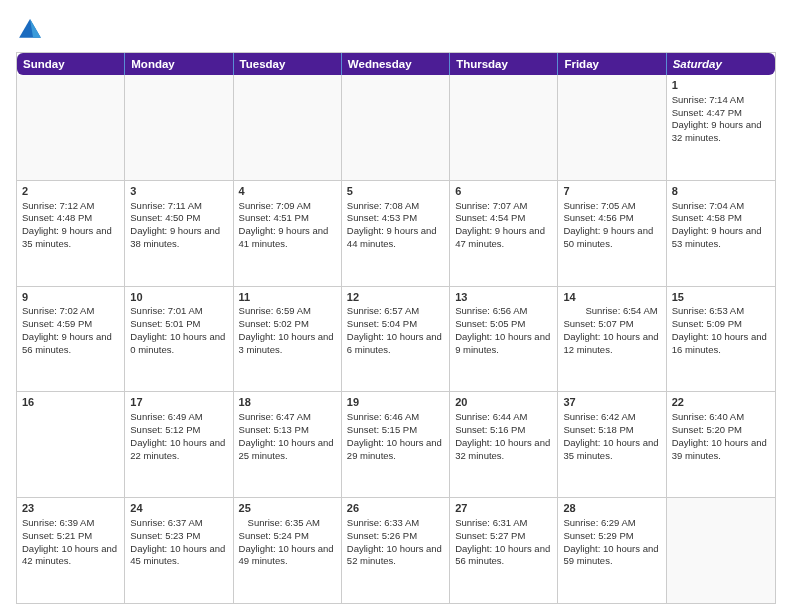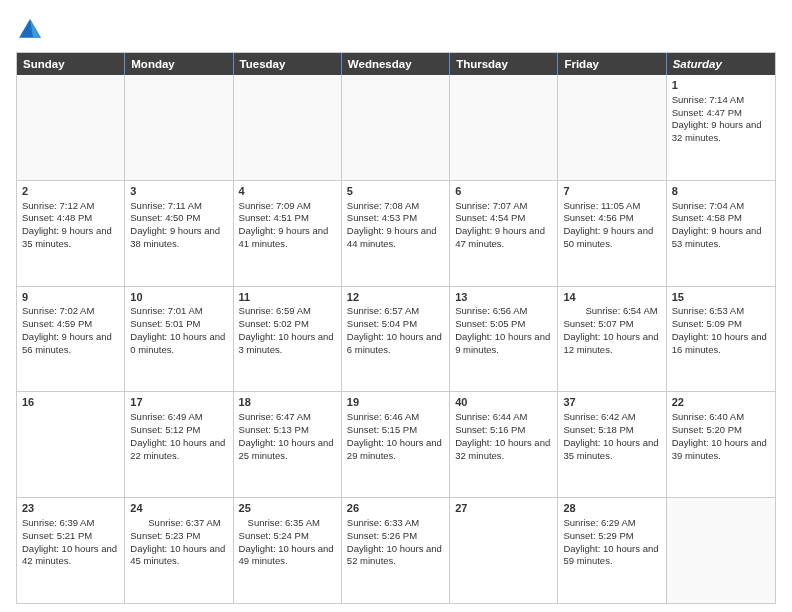--- a/index.html
+++ b/index.html
@@ -62,21 +62,22 @@
     }
     .calendar {
       flex: 1;
       display: flex;
       flex-direction: column;
       border: 1px solid #ccc;
     }
     .cal-header {
       display: grid;
       grid-template-columns: repeat(7, 1fr);
-      background: #404040;
+      background: #4c1d95;
+      border-radius: 6px;
     }
     .cal-header-cell {
       color: #fff;
       font-size: 11.5px;
       font-weight: bold;
       padding: 5px 6px;
       text-align: left;
       border-right: 1px solid #5a8ed5;
     }
     .cal-header-cell:last-child { border-right: none; font-style: italic; }
@@ -162,21 +163,21 @@
 Daylight: 9 hours and 38 minutes.</span></div>
           <div class="cal-cell"><span class="day-num">4</span><span style="white-space: pre-line;">Sunrise: 7:09 AM
 Sunset: 4:51 PM
 Daylight: 9 hours and 41 minutes.</span></div>
           <div class="cal-cell"><span class="day-num">5</span><span style="white-space: pre-line;">Sunrise: 7:08 AM
 Sunset: 4:53 PM
 Daylight: 9 hours and 44 minutes.</span></div>
           <div class="cal-cell"><span class="day-num">6</span><span style="white-space: pre-line;">Sunrise: 7:07 AM
 Sunset: 4:54 PM
 Daylight: 9 hours and 47 minutes.</span></div>
-          <div class="cal-cell"><span class="day-num">7</span><span style="white-space: pre-line;">Sunrise: 11:05 AM
+          <div class="cal-cell"><span class="day-num">7</span><span style="white-space: pre-line;">Sunrise: 7:05 AM
 Sunset: 4:56 PM
 Daylight: 9 hours and 50 minutes.</span></div>
           <div class="cal-cell"><span class="day-num">8</span><span style="white-space: pre-line;">Sunrise: 7:04 AM
 Sunset: 4:58 PM
 Daylight: 9 hours and 53 minutes.</span></div>
         </div>
         <div class="cal-row">
           <div class="cal-cell"><span class="day-num">9</span><span style="white-space: pre-line;">Sunrise: 7:02 AM
 Sunset: 4:59 PM
 Daylight: 9 hours and 56 minutes.</span></div>
@@ -203,44 +204,46 @@
           <div class="cal-cell"><span class="day-num">16</span></div>
           <div class="cal-cell"><span class="day-num">17</span><span style="white-space: pre-line;">Sunrise: 6:49 AM
 Sunset: 5:12 PM
 Daylight: 10 hours and 22 minutes.</span></div>
           <div class="cal-cell"><span class="day-num">18</span><span style="white-space: pre-line;">Sunrise: 6:47 AM
 Sunset: 5:13 PM
 Daylight: 10 hours and 25 minutes.</span></div>
           <div class="cal-cell"><span class="day-num">19</span><span style="white-space: pre-line;">Sunrise: 6:46 AM
 Sunset: 5:15 PM
 Daylight: 10 hours and 29 minutes.</span></div>
-          <div class="cal-cell"><span class="day-num">40</span><span style="white-space: pre-line;">Sunrise: 6:44 AM
+          <div class="cal-cell"><span class="day-num">20</span><span style="white-space: pre-line;">Sunrise: 6:44 AM
 Sunset: 5:16 PM
 Daylight: 10 hours and 32 minutes.</span></div>
           <div class="cal-cell"><span class="day-num">37</span><span style="white-space: pre-line;">Sunrise: 6:42 AM
 Sunset: 5:18 PM
 Daylight: 10 hours and 35 minutes.</span></div>
           <div class="cal-cell"><span class="day-num">22</span><span style="white-space: pre-line;">Sunrise: 6:40 AM
 Sunset: 5:20 PM
 Daylight: 10 hours and 39 minutes.</span></div>
         </div>
         <div class="cal-row">
           <div class="cal-cell"><span class="day-num">23</span><span style="white-space: pre-line; text-align: center;">Sunrise: 6:39 AM
 Sunset: 5:21 PM
 Daylight: 10 hours and 42 minutes.</span></div>
-          <div class="cal-cell"><span class="day-num">24</span><span style="white-space: pre-line; margin-left: 18px;">Sunrise: 6:37 AM
+          <div class="cal-cell"><span class="day-num">24</span><span style="white-space: pre-line;">Sunrise: 6:37 AM
 Sunset: 5:23 PM
 Daylight: 10 hours and 45 minutes.</span></div>
           <div class="cal-cell"><span class="day-num">25</span><span style="white-space: pre-line; margin-left: 9px;">Sunrise: 6:35 AM
 Sunset: 5:24 PM
 Daylight: 10 hours and 49 minutes.</span></div>
           <div class="cal-cell"><span class="day-num">26</span><span style="white-space: pre-line;">Sunrise: 6:33 AM
 Sunset: 5:26 PM
 Daylight: 10 hours and 52 minutes.</span></div>
-          <div class="cal-cell"><span class="day-num">27</span></div>
+          <div class="cal-cell"><span class="day-num">27</span><span style="white-space: pre-line;">Sunrise: 6:31 AM
+Sunset: 5:27 PM
+Daylight: 10 hours and 56 minutes.</span></div>
           <div class="cal-cell"><span class="day-num">28</span><span style="white-space: pre-line;">Sunrise: 6:29 AM
 Sunset: 5:29 PM
 Daylight: 10 hours and 59 minutes.</span></div>
           <div class="cal-cell empty"></div>
         </div>
       </div>
   </div>
 </div>
 
 </body></html>

